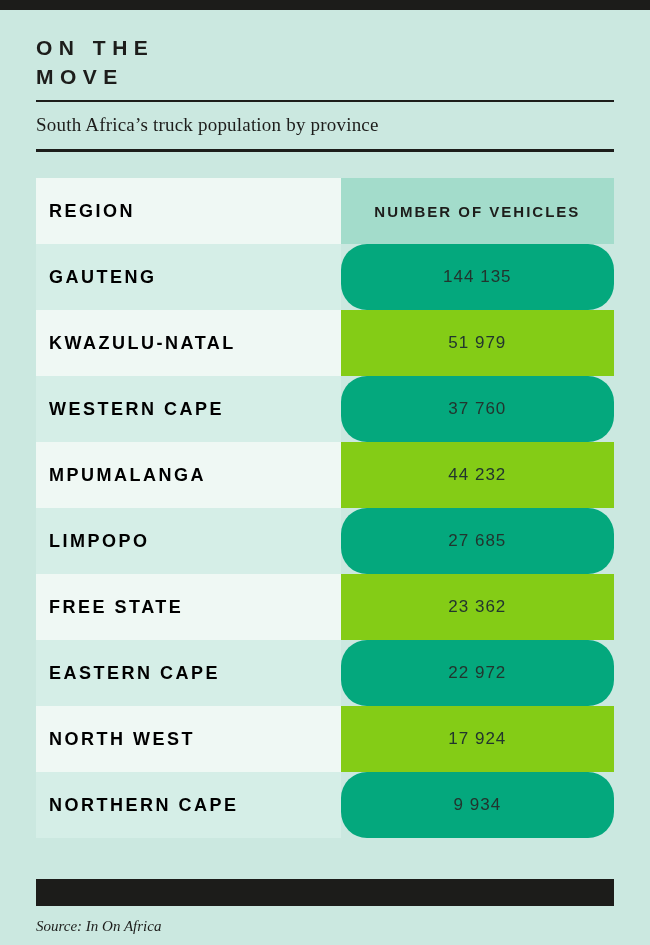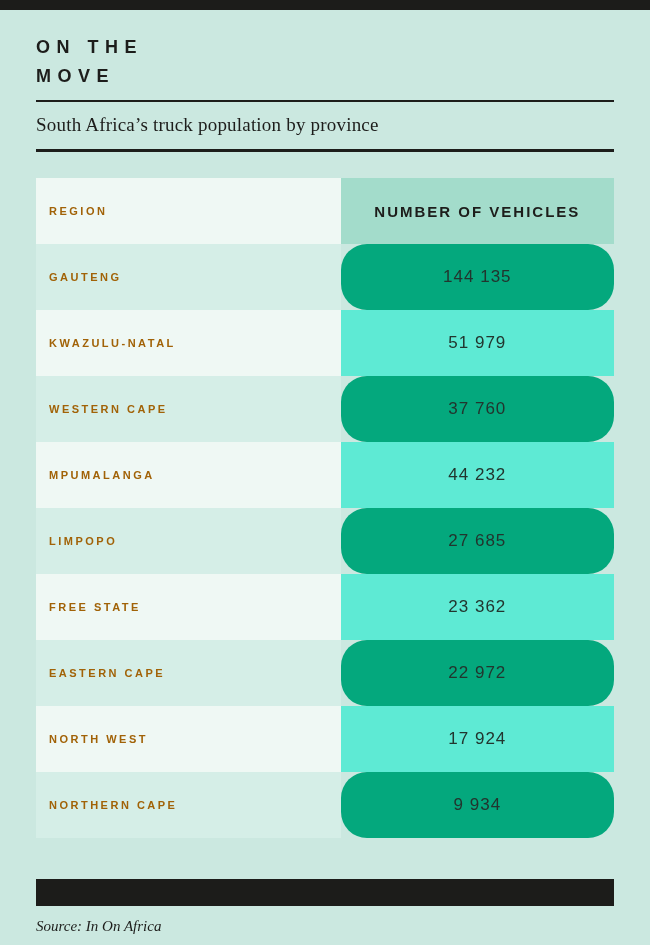--- a/index.html
+++ b/index.html
@@ -10,21 +10,21 @@
     overflow: hidden;
   }
   .topbar {
     width: 650px; height: 10px;
     background: #1c1c1a;
   }
   .content { padding: 0 36px; }
   .title {
     margin: 23px 0 0 0;
     font-family: "Liberation Sans", sans-serif;
-    font-size: 18px; font-weight: 800;
+    font-size: 21px; font-weight: 800;
     line-height: 29px;
     letter-spacing: 6.5px;
     color: #1d1d1b;
     white-space: pre-line;
   }
   .rule { background: #1d1d1b; width: 100%; }
   .rule-thin  { height: 2px; margin-top: 9px; }
   .rule-thick { height: 3px; }
   .subtitle {
     font-family: "Liberation Serif", serif;
@@ -34,23 +34,23 @@
   }
   .table { margin-top: 26px; }
   .trow { display: flex; height: 66px; }
   .cell {
     box-sizing: border-box;
     display: flex; align-items: center;
   }
   .cleft  {
     width: 315px;
     padding-left: 13px;
-    font-weight: 700; font-size: 11px;
+    font-weight: 700; font-size: 18px;
     letter-spacing: 2.5px;
-    color: #a16207;
+    color: #000000;
   }
   .cright {
     width: 283px;
     justify-content: center;
     text-align: left;
   }
   .thead .cright {
     font-weight: 700; font-size: 15px;
     letter-spacing: 2px;
     color: #1d1d1b;
@@ -58,21 +58,21 @@
   .trow.data .cright {
     font-weight: 400; font-size: 17px;
     letter-spacing: 1px;
     color: #22352e;
   }
   .thead .cleft  { background: #eff8f4; }
   .thead .cright { background: #a3dccb; }
   .dark  .cleft  { background: #d5eee7; }
   .dark  .cright { background: #04a87d; border-radius: 26px; }
   .light .cleft  { background: #eff8f4; }
-  .light .cright { background: #5eead4; }
+  .light .cright { background: #84cc16; }
   .bottombar {
     margin-top: 41px;
     height: 27px; width: 100%;
     background: #1c1c1a;
   }
   .source {
     margin-top: 12px;
     font-family: "Liberation Serif", serif;
     font-size: 15px;
     color: #1d1d1b;

